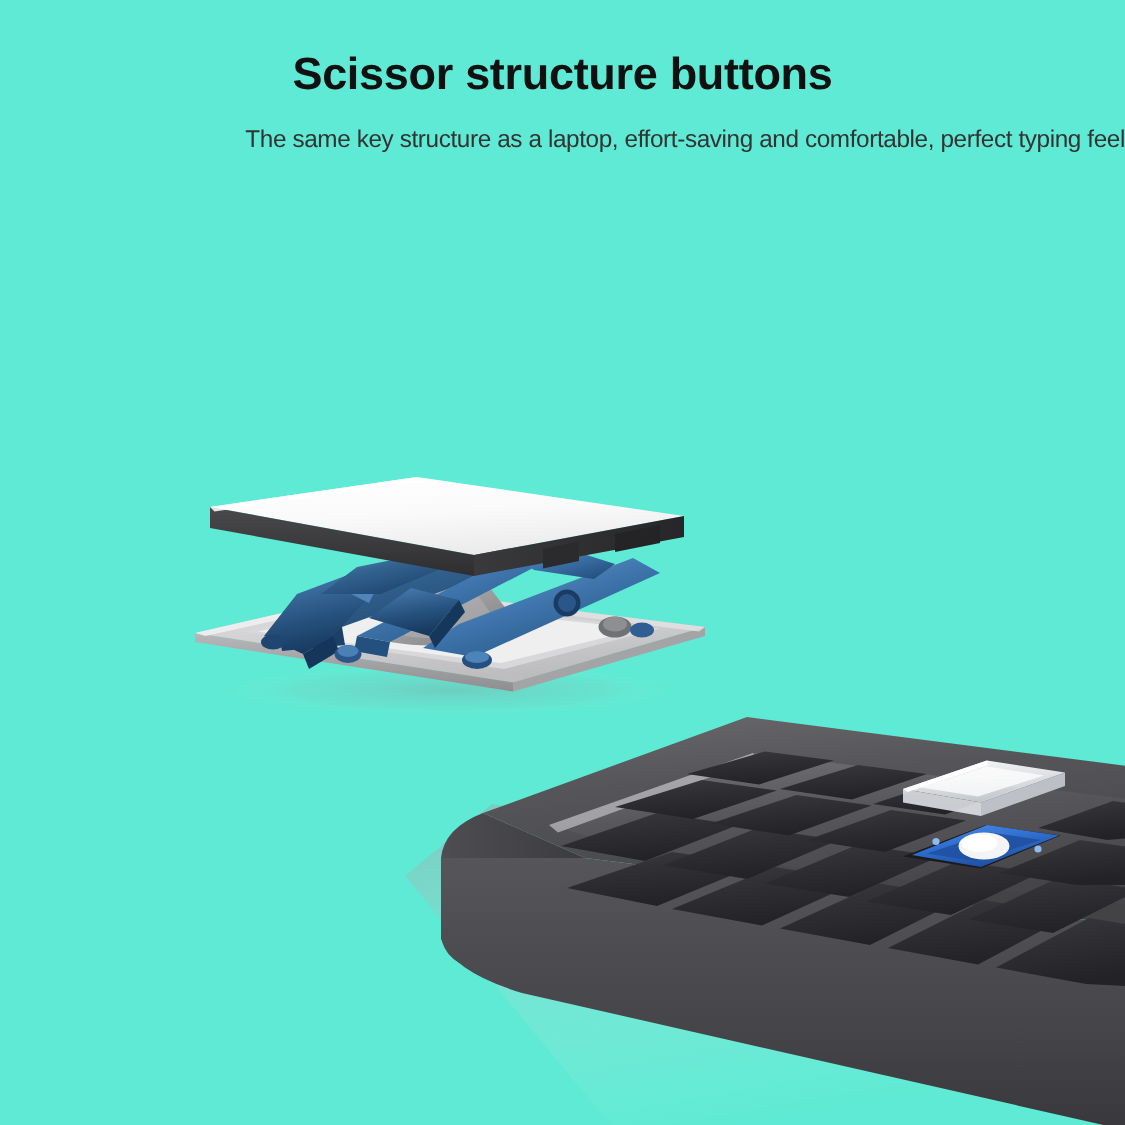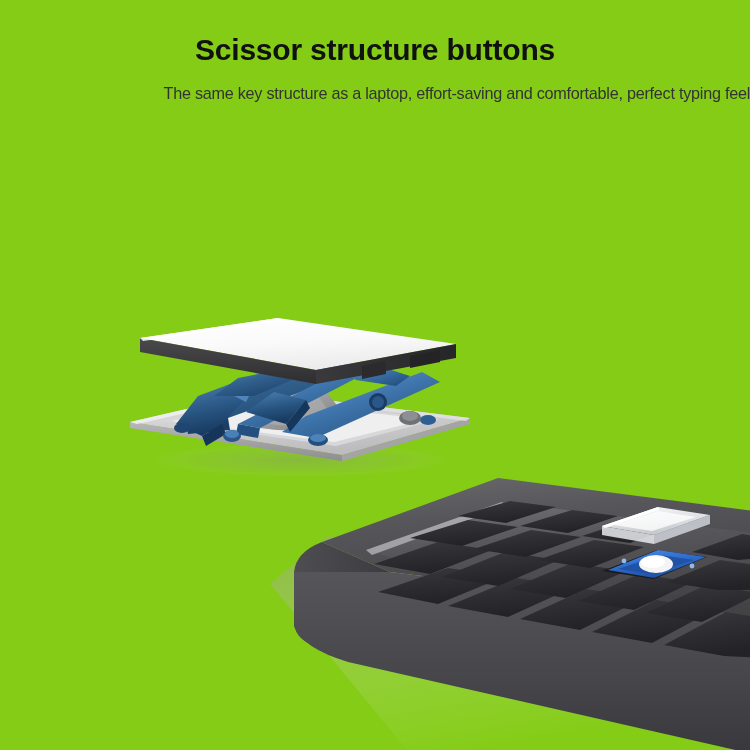--- a/index.html
+++ b/index.html
@@ -5,21 +5,21 @@
 <style>
   html, body {
     margin: 0;
     padding: 0;
     background: #ffffff;
   }
   #stage {
     position: relative;
     width: 750px;
     height: 750px;
-    background: #84cc16;
+    background: #5eead4;
     overflow: hidden;
     font-family: "Liberation Sans", sans-serif;
   }
 
   
   #headline {
     position: absolute;
     top: 33px;
     left: 0;
     width: 750px;

